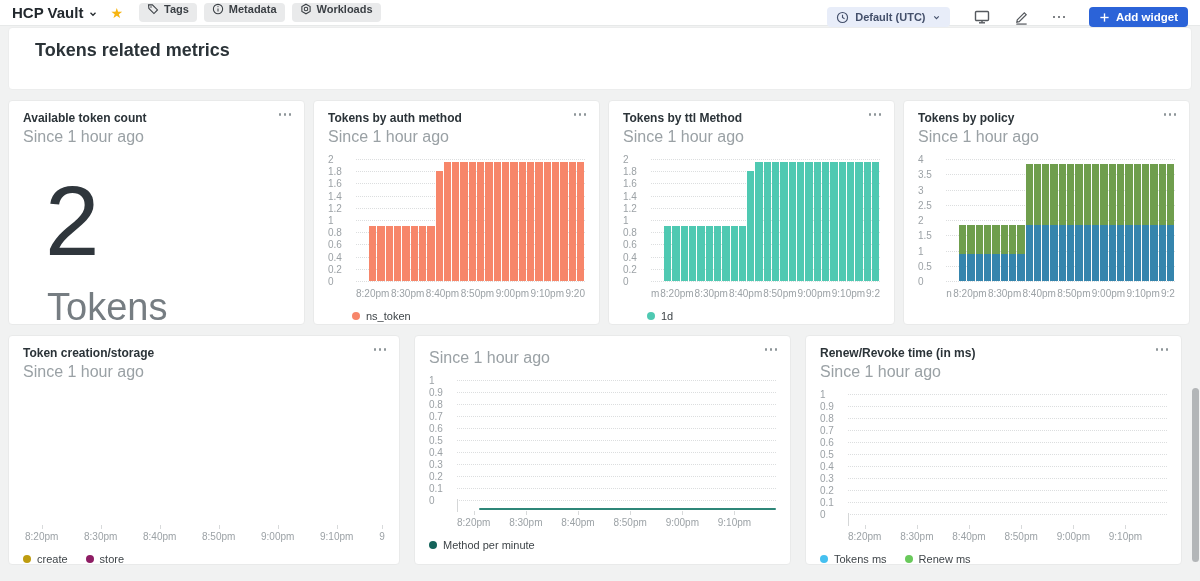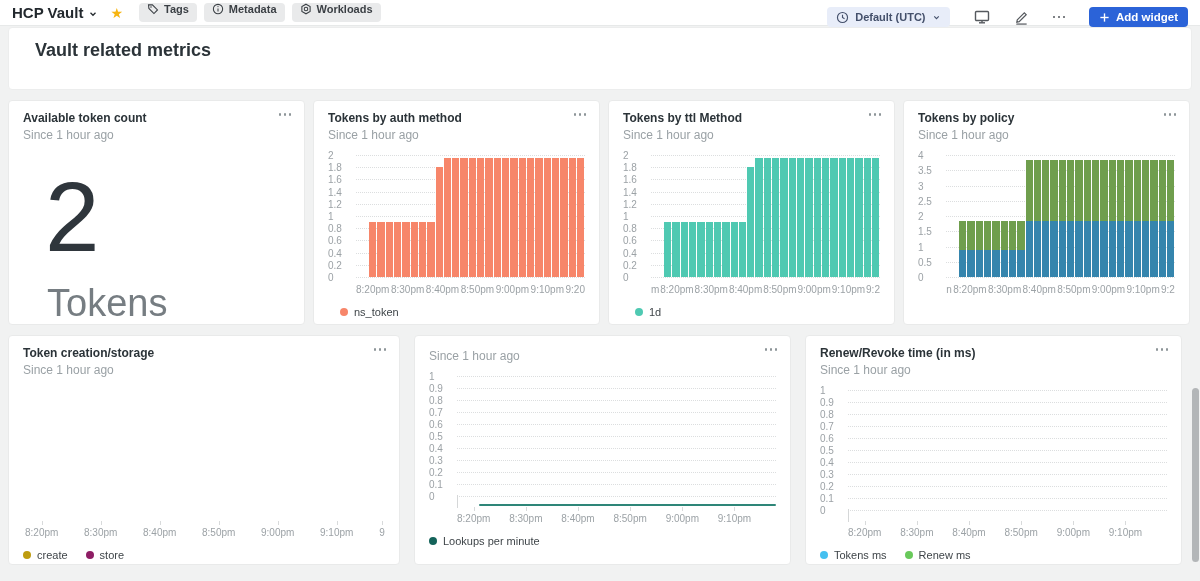--- a/index.html
+++ b/index.html
@@ -38,40 +38,40 @@
   .section-title{font-size:18px; font-weight:700; color:#2B3338;}
   
   .grid{display:grid; margin:10px 8px 0;}
   .grid1{grid-template-columns:297px 287px 287px 287px; gap:8px;}
   .grid2{grid-template-columns:392px 377px 377px; gap:14px;}
   .card{background:#fff; border:1px solid #E9EAEA; border-radius:4px; padding:10px 14px;
         position:relative; overflow:hidden;}
   .grid1 .card{height:225px;}
   .grid2 .card{height:230px;}
   .card-title{font-size:12px; font-weight:700; color:#2B3338;}
-  .card-sub{font-size:12px; color:#9AA1A5; margin-top:3px;}
+  .card-sub{font-size:16px; color:#9AA1A5; margin-top:3px;}
   .card-menu{position:absolute; top:12px; right:13px; color:#8D9598; cursor:pointer;}
   
   .chart-area{display:flex; margin-top:13px; position:relative;}
   .grid1 .chart-area{height:122px;}
   .grid2 .chart-area{height:130px;}
   .ylabs{position:relative; width:28px; flex:none; font-size:10px; color:#9CA2A6;}
   .ylab{position:absolute; left:0; transform:translateY(-50%); white-space:nowrap;}
   .plot{flex:1; position:relative;}
   .grid-line{position:absolute; left:0; right:0; border-top:1px dotted #DCDEDF; height:0;}
   .bars{position:absolute; left:0; right:0; top:0; bottom:0; display:flex; align-items:flex-end; padding-left:13px;}
   .bar{flex:1; min-width:0; margin-right:1px; display:flex; flex-direction:column; justify-content:flex-end; height:100%;}
   .seg{width:100%;}
   .flat-line{position:absolute; height:2px; bottom:0; right:0; border-radius:1px;}
   .axis-stub{position:absolute; left:0; bottom:-2px; width:1px; height:13px; background:#D5D7D8;}
   .xrow{display:flex; justify-content:space-between; font-size:10px; color:#9CA2A6; margin-top:7px;}
   .xrow span{position:relative; min-width:6px; text-align:center;}
   .xrow span.tk::before{content:""; position:absolute; left:50%; top:-6px; width:1px; height:4px; background:#D8DADB;}
   .legend{display:flex; gap:18px; margin-top:11px; font-size:11px; color:#3F4549; align-items:center;}
-  .legend.indent{margin-left:12px;}
+  .legend.indent{margin-left:24px;}
   .legend-item{display:flex; align-items:center; gap:6px; cursor:pointer;}
   .legend-dot{width:8px; height:8px; border-radius:50%; flex:none;}
   
   .big-num{font-size:98px; line-height:1; color:#2F363C; margin:26px 0 0 22px; letter-spacing:-2px;}
   .big-unit{font-size:38px; color:#767D82; margin:16px 0 0 24px;}
   
   .scrollbar{position:absolute; right:1px; top:388px; width:7px; height:174px;
              background:#B3B6B8; border-radius:4px; z-index:9; cursor:pointer;}
 </style>
 </head>
@@ -142,21 +142,21 @@
       <svg width="11" height="11" viewBox="0 0 16 16" fill="none" stroke="#fff" stroke-width="2">
           <line x1="8" y1="2" x2="8" y2="14"></line>
           <line x1="2" y1="8" x2="14" y2="8"></line>
         </svg>
       <span>Add widget</span>
     </button>
   </div>
 </header>
 
 <section class="section-card">
-  <h1 class="section-title">Vault related metrics</h1>
+  <h1 class="section-title">Tokens related metrics</h1>
 </section>
 
 <div class="grid grid1">
 
   <div class="card">
     <div class="card-title">Available token count</div>
     <div class="card-sub">Since 1 hour ago</div>
     <span class="card-menu dots-icon">
         <i></i>
         <i></i>
@@ -672,21 +672,21 @@
           <span class="tk">8:40pm</span>
           <span class="tk">8:50pm</span>
           <span class="tk">9:00pm</span>
           <span class="tk">9:10pm</span>
           <span></span>
         </div>
       </div>
     <div class="legend">
         <span class="legend-item">
           <span class="legend-dot" style="background: rgb(20, 99, 90);"></span>
-          <span>Lookups per minute</span>
+          <span>Method per minute</span>
         </span>
       </div>
   </div>
 
   <div class="card">
     <div class="card-title">Renew/Revoke time (in ms)</div>
     <div class="card-sub">Since 1 hour ago</div>
     <span class="card-menu dots-icon">
         <i></i>
         <i></i>

